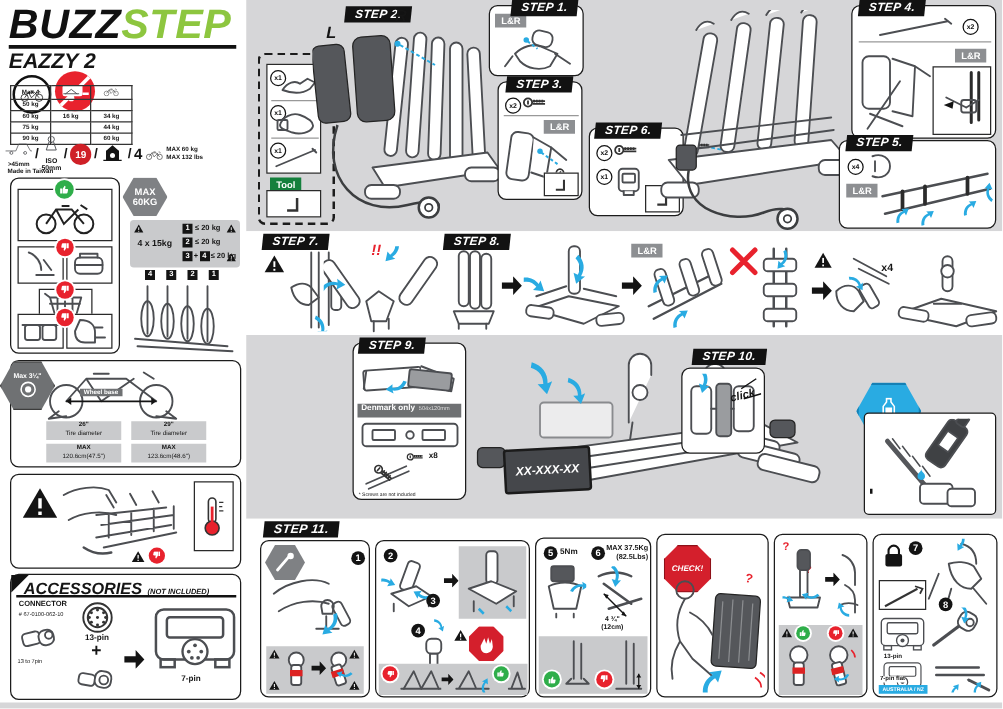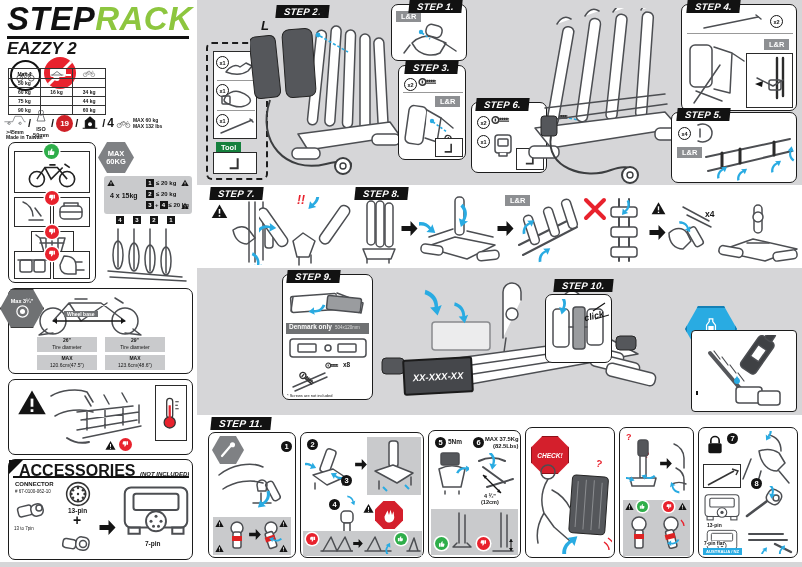--- a/index.html
+++ b/index.html
@@ -97,21 +97,21 @@
         <path d="M19 6h4M19 10h3M19 14h4" stroke="#333" stroke-width="1.2"></path>
       </g>
 </defs>
 </svg>
 
 <div class="page">
 
   <div class="abs" style="left:0;top:0;width:197px;height:562px;background:#fff">
 
     <div class="abs" style="left:7px;top:0px">
-      <span class="logo-buzz">STEP</span><span class="logo-rack">RACK</span>
+      <span class="logo-buzz">BUZZ</span><span class="logo-rack">STEP</span>
     </div>
     <div class="abs" style="left:7px;top:36px;width:182px;height:2.5px;background:#111"></div>
     <div class="abs" style="left:7px;top:39px;font-style:italic;font-weight:900;font-size:17px">EAZZY 2</div>
 
     <div class="abs" style="left:10px;top:60px;width:27px;height:27px;border:2px solid #111;border-radius:50%;display:flex;align-items:center;justify-content:center">
       <svg width="19" height="13" viewBox="0 0 56 36">
           <use href="#sym-bike" style="color:#111"></use>
         </svg>
     </div>
     <div class="abs" style="left:44px;top:57px;width:32px;height:32px;border-radius:50%;background:#e8222d;overflow:hidden">
@@ -336,21 +336,21 @@
       <span class="thumb t-red down abs" style="left:110px;top:58px;width:13px;height:13px">
           <svg viewBox="0 0 24 24">
             <use href="#sym-thumb"></use>
           </svg>
         </span>
     </div>
 
     <div class="panel abs" style="left:8px;top:459px;width:185px;height:101px">
       <div class="abs" style="left:0;top:0;width:0;height:0;border-top:14px solid #111;border-right:14px solid transparent"></div>
       <div class="abs" style="left:10px;top:2px;white-space:nowrap">
-        <span style="font-weight:900;font-size:16px">ACCESSORIES</span>
+        <span style="font-style:italic;font-weight:900;font-size:13px">ACCESSORIES</span>
         <span style="font-style:italic;font-weight:bold;font-size:6px">(NOT INCLUDED)</span>
       </div>
       <div class="abs" style="left:4px;top:16px;width:176px;height:1.5px;background:#111"></div>
       <div class="abs" style="left:6px;top:21px;font-size:6px;font-weight:900">CONNECTOR</div>
       <div class="abs" style="left:6px;top:29px;font-size:4.5px"># 67-0100-062-10</div>
       <svg class="abs" style="left:6px;top:38px" width="34" height="26" viewBox="0 0 34 26">
           <g class="skf">
             <rect x="3" y="8" width="14" height="10" rx="3" transform="rotate(-14 10 13)"></rect>
             <rect x="16" y="6" width="12" height="12" rx="5" transform="rotate(-14 22 12)"></rect>
             <circle cx="24" cy="10" r="3"></circle>

